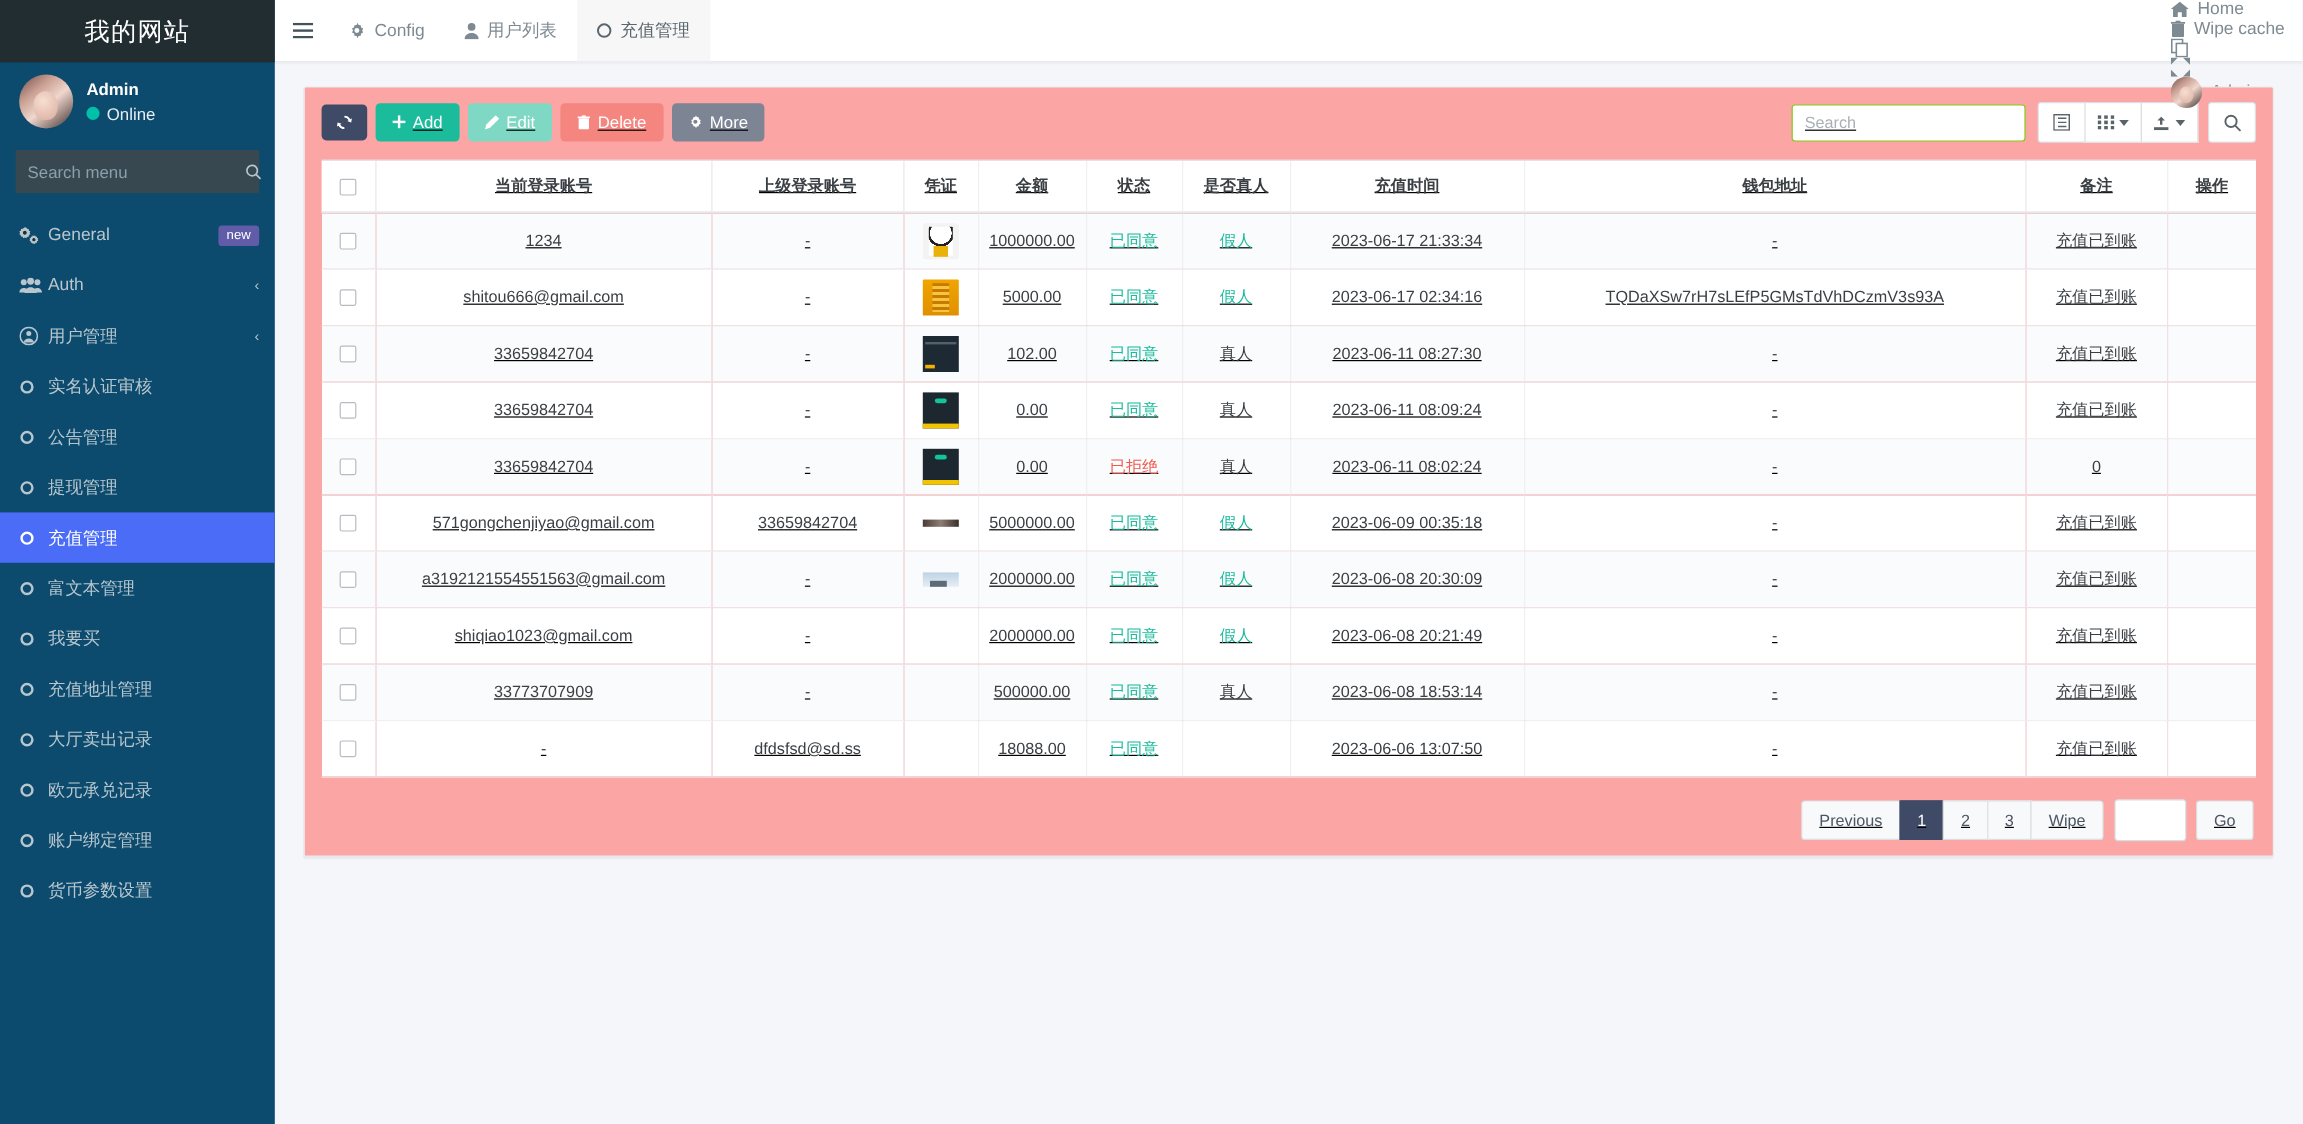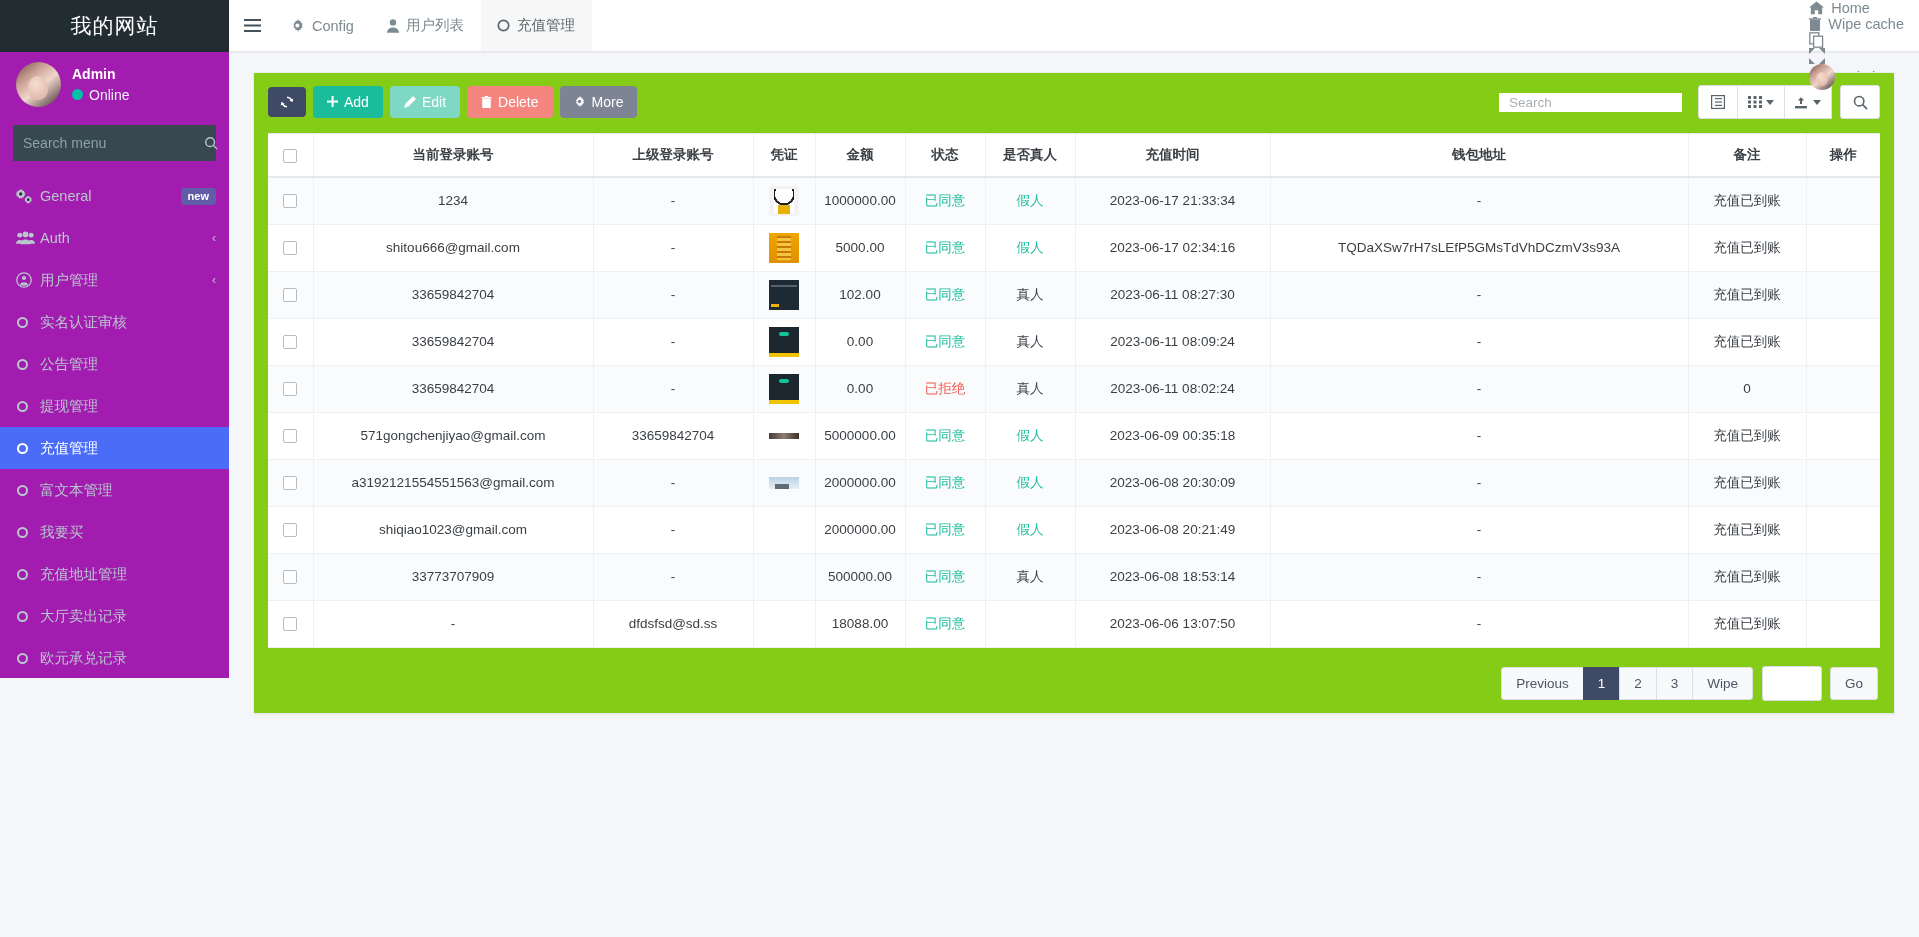--- a/index.html
+++ b/index.html
@@ -7,22 +7,22 @@
     width: 1919px; height: 937px;
     font-family: "Liberation Sans", "DejaVu Sans", sans-serif;
     font-size: 14px;
     background: #f4f6f9;
     overflow: hidden;
   }
   body { display: flex; }
 
   
   .sidebar {
-    width: 229px; min-width: 229px; height: 678px;
-    background: #a21caf;
+    width: 229px; min-width: 229px; height: 937px;
+    background: #0c4a6e;
     color: #b8c7ce;
     overflow: hidden;
     position: relative;
   }
   .brand {
     height: 52px;
     display: flex; align-items: center; justify-content: center;
     color: #fff; font-size: 21px; font-weight: 400;
     background: #222d32;
     letter-spacing: 1px;
@@ -69,21 +69,21 @@
     position: relative;
     cursor: pointer;
   }
   .menu-item.active { background: #4a6cf7; color: #fff; }
   .menu-item .mi-ico {
     width: 24px; display: inline-flex; align-items: center; justify-content: flex-start;
     flex-shrink: 0; font-size: 14px;
   }
   .menu-item .mi-label { flex: 1; }
   .badge-new {
-    background: #605ca8; color: #fff; font-size: 11px; font-weight: bold;
+    background: #605ca8; color: #fff; font-size: 11px; font-weight: normal;
     padding: 3px 7px; border-radius: 3px; line-height: 1;
   }
   .chev { font-size: 12px; color: #b8c7ce; }
   .circle-ico {
     width: 11px; height: 11px; border: 2px solid #b8c7ce; border-radius: 50%;
     display: inline-block; margin-left: 1px;
   }
   .menu-item.active .circle-ico { border-color: #fff; }
 
   
@@ -119,43 +119,44 @@
     position: relative; overflow: hidden; flex-shrink: 0;
   }
   .nav-avatar::after{
     content:""; position:absolute; left:26%; top:32%;
     width:46%; height:52%; border-radius:50%;
     background: radial-gradient(circle at 40% 35%, #f7ded2, #d9ae9c);
   }
 
   .content { padding: 20px 24px; flex: 1; overflow: hidden; }
   .card {
-    background: #84cc16; border: 1px solid #e9ecef;
+    background: #fca5a5; border: 1px solid #e9ecef;
     border-radius: 2px;
     box-shadow: 0 1px 1px rgba(0,0,0,.05);
     padding: 12px 14px 10px;
+    text-decoration: underline;
   }
 
   .toolbar { display: flex; align-items: center; }
   .btn {
     border: 0; border-radius: 4px; font-size: 14px; font-family: inherit;
     padding: 8px 14px; color: #fff; cursor: pointer;
     display: inline-flex; align-items: center; gap: 6px;
     line-height: 1.2;
   }
   .btn-refresh { background: #3f4a66; padding: 8px 12px; }
   .btn-add { background: #1abc9c; }
   .btn-edit { background: #7fd8c4; }
   .btn-delete { background: #f5857f; }
   .btn-more { background: #7d8494; }
   .btn + .btn { margin-left: 7px; }
 
   .toolbar-right { margin-left: auto; display: flex; align-items: center; }
   .search-input {
-    width: 98px; height: 31px; border: 6px solid #84cc16; border-radius: 3px;
+    width: 98px; height: 31px; border: 1px solid #84cc16; border-radius: 3px;
     padding: 0 10px; font-size: 13.5px; font-family: inherit; color: #555;
     outline: none; width: 195px;
   }
   .search-input::placeholder { color: #a9b0b5; }
   .icon-btn-group { display: flex; margin-left: 10px; }
   .icon-btn {
     height: 34px; min-width: 40px; padding: 0 10px;
     border: 1px solid #dcdfe2; background: #fff;
     display: inline-flex; align-items: center; justify-content: center; gap: 4px;
     color: #58636a; cursor: pointer;

